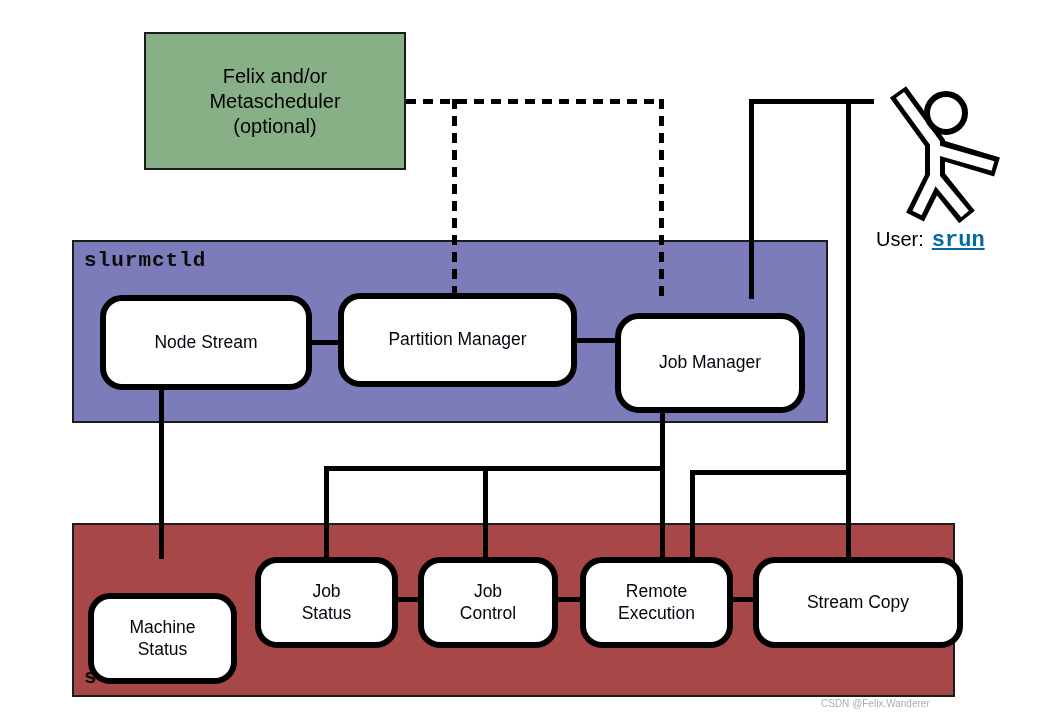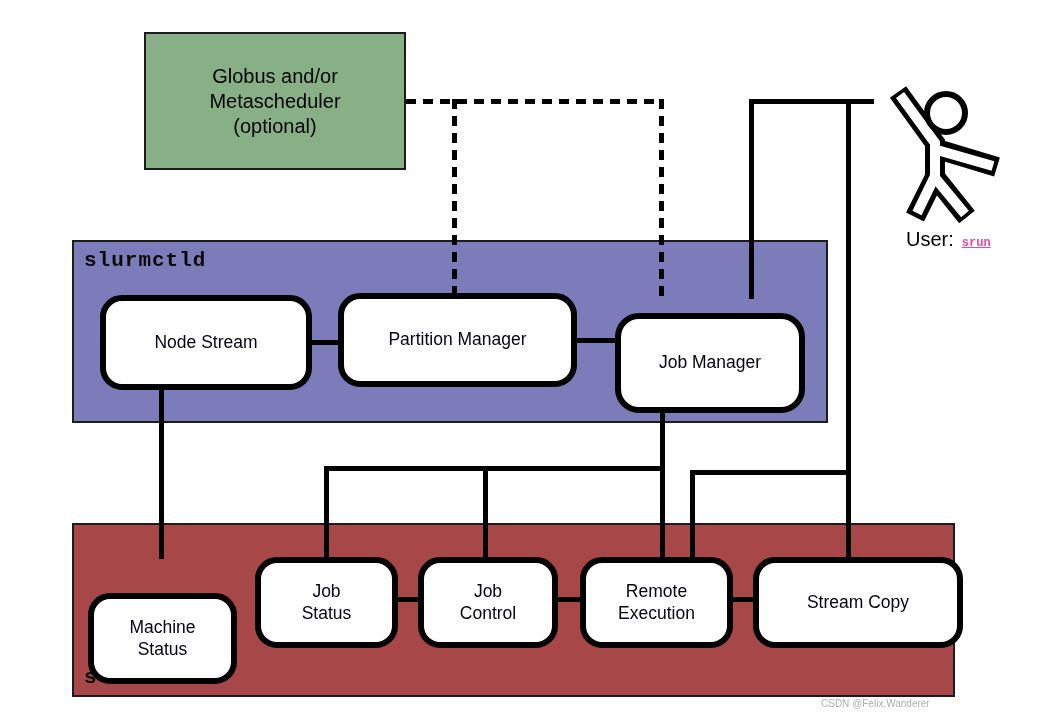--- a/index.html
+++ b/index.html
@@ -34,33 +34,33 @@
   #stream-copy{left:753px;top:557px;width:210px;height:91px;}
   
   .hline{position:absolute;height:5px;background:#000;}
   .vline{position:absolute;width:5px;background:#000;}
   .dash-h{position:absolute;height:5px;
     background:repeating-linear-gradient(to right,#000 0 10px,transparent 10px 17px);}
   .dash-v{position:absolute;width:5px;
     background:repeating-linear-gradient(to bottom,#000 0 10px,transparent 10px 17px);}
   
   #user-figure{position:absolute;left:858px;top:73px;width:150px;height:150px;}
-  #user-label{position:absolute;left:876px;top:228px;display:flex;gap:8px;align-items:baseline;margin-left:30px;}
+  #user-label{position:absolute;left:876px;top:228px;display:flex;gap:8px;align-items:baseline;}
   #user-label .prefix{font-size:20px;color:#000;}
-  #user-label .cmd{font-family:"Liberation Mono", monospace;font-weight:bold;font-size:12px;color:#ec4899;text-decoration:underline;}
+  #user-label .cmd{font-family:"Liberation Mono", monospace;font-weight:bold;font-size:22px;color:#0369a1;text-decoration:underline;}
   
   #watermark{position:absolute;left:821px;top:698px;font-size:10px;color:#aeaeae;}
 </style>
 </head>
 <body>
 
 <div id="canvas">
 
   <div class="bigbox" id="optional-box">
-    <span class="biglabel">Globus and/or
+    <span class="biglabel">Felix and/or
 Metascheduler
 (optional)</span>
   </div>
   <div class="bigbox" id="slurmctld-box">
     <span class="monolabel">slurmctld</span>
   </div>
   <div class="bigbox" id="slurmd-box">
     <span class="monolabel">slurmd</span>
   </div>
 

